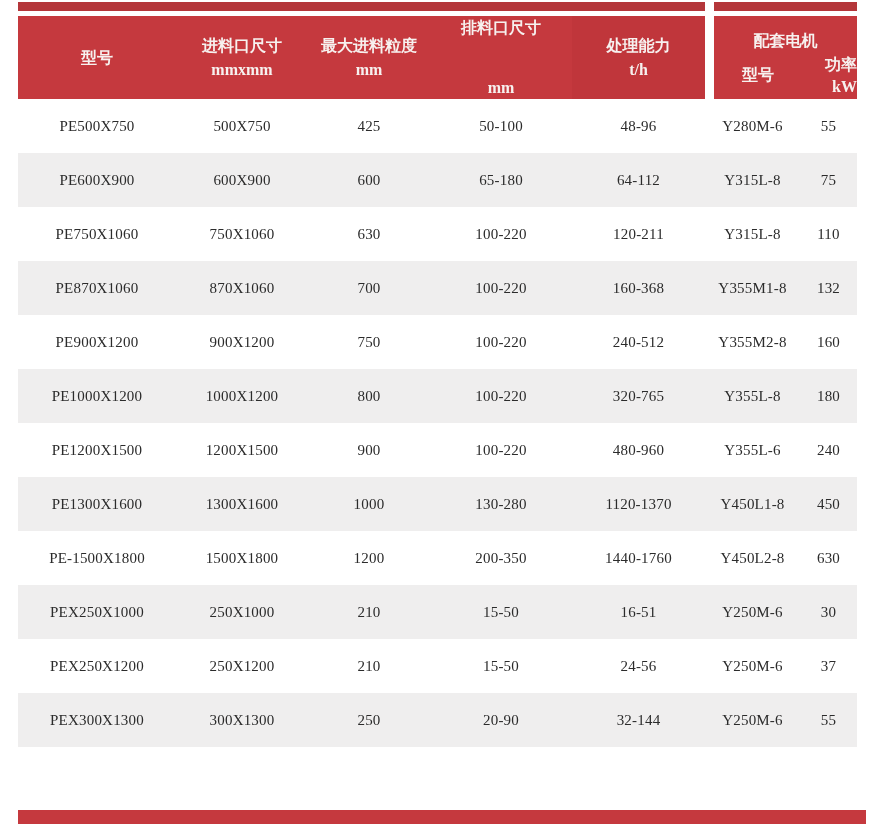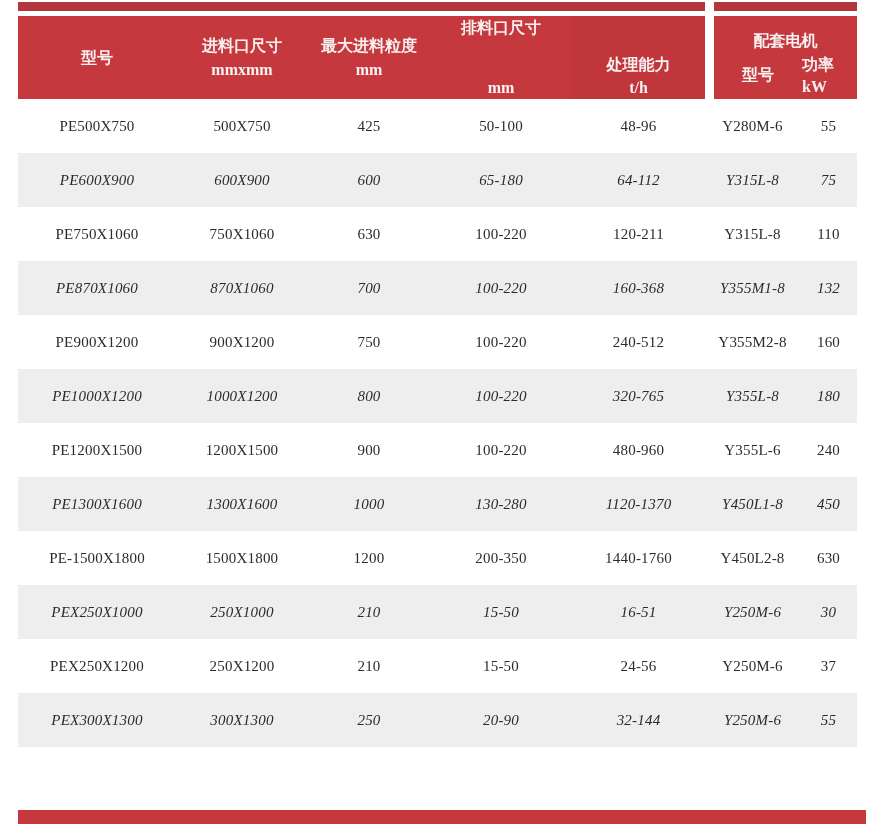--- a/index.html
+++ b/index.html
@@ -25,44 +25,44 @@
   .header { display: flex; height: 83px; color: var(--header-text-color, #f7f1ef); }
   .header-left { width: 687px; display: flex; background: var(--header-color, #c5393e); }
   .hcell {
     display: flex; flex-direction: column; justify-content: center; align-items: center;
     font-weight: bold; font-size: 16px; line-height: 1.45; text-align: center;
   }
   .hc0 { width: 158px; }
   .hc1 { width: 132px; text-align: center; }
   .hc2 { width: 122px; justify-content: center; }
   .hc3 { width: 142px; justify-content: space-between; }
-  .hc4 { width: 133px; background: var(--header-color-alt, #c0363b); justify-content: flex-end; }
+  .hc4 { width: 133px; background: var(--header-color-alt, #c0363b); }
   .header-gap { width: 9px; background: #ffffff; }
   .header-right {
     width: 143px; background: var(--header-color, #c5393e);
     display: flex; flex-direction: column; font-weight: bold;
   }
   .motor-title {
     height: 36px; display: flex; align-items: flex-end; justify-content: center;
     font-size: 16px;
   }
   .motor-sub { flex: 1; display: flex; }
   .motor-model {
     width: 88px; display: flex; align-items: center; justify-content: center;
     font-size: 16px;
   }
   .motor-power {
-    width: 55px; display: flex; flex-direction: column; align-items: flex-start;
+    width: 55px; display: flex; flex-direction: column; align-items: flex-end;
     justify-content: center; font-size: 16px; line-height: 1.35; text-align: center;
   }
 
   
   .rows { }
   .row { display: flex; height: 54px; align-items: center; }
-  .row-alt { background: var(--alt-row-color, #efeeee); font-style: italic; }
+  .row-alt { background: var(--alt-row-color, #efeeee); }
   .cell {
     text-align: center; font-size: 15px; color: var(--text-color, #2b2b2b);
     letter-spacing: 0.2px;
   }
   .c0 { width: 158px; }
   .c1 { width: 132px; }
   .c2 { width: 122px; }
   .c3 { width: 142px; }
   .c4 { width: 133px; }
   .c5 { width: 95px; }

